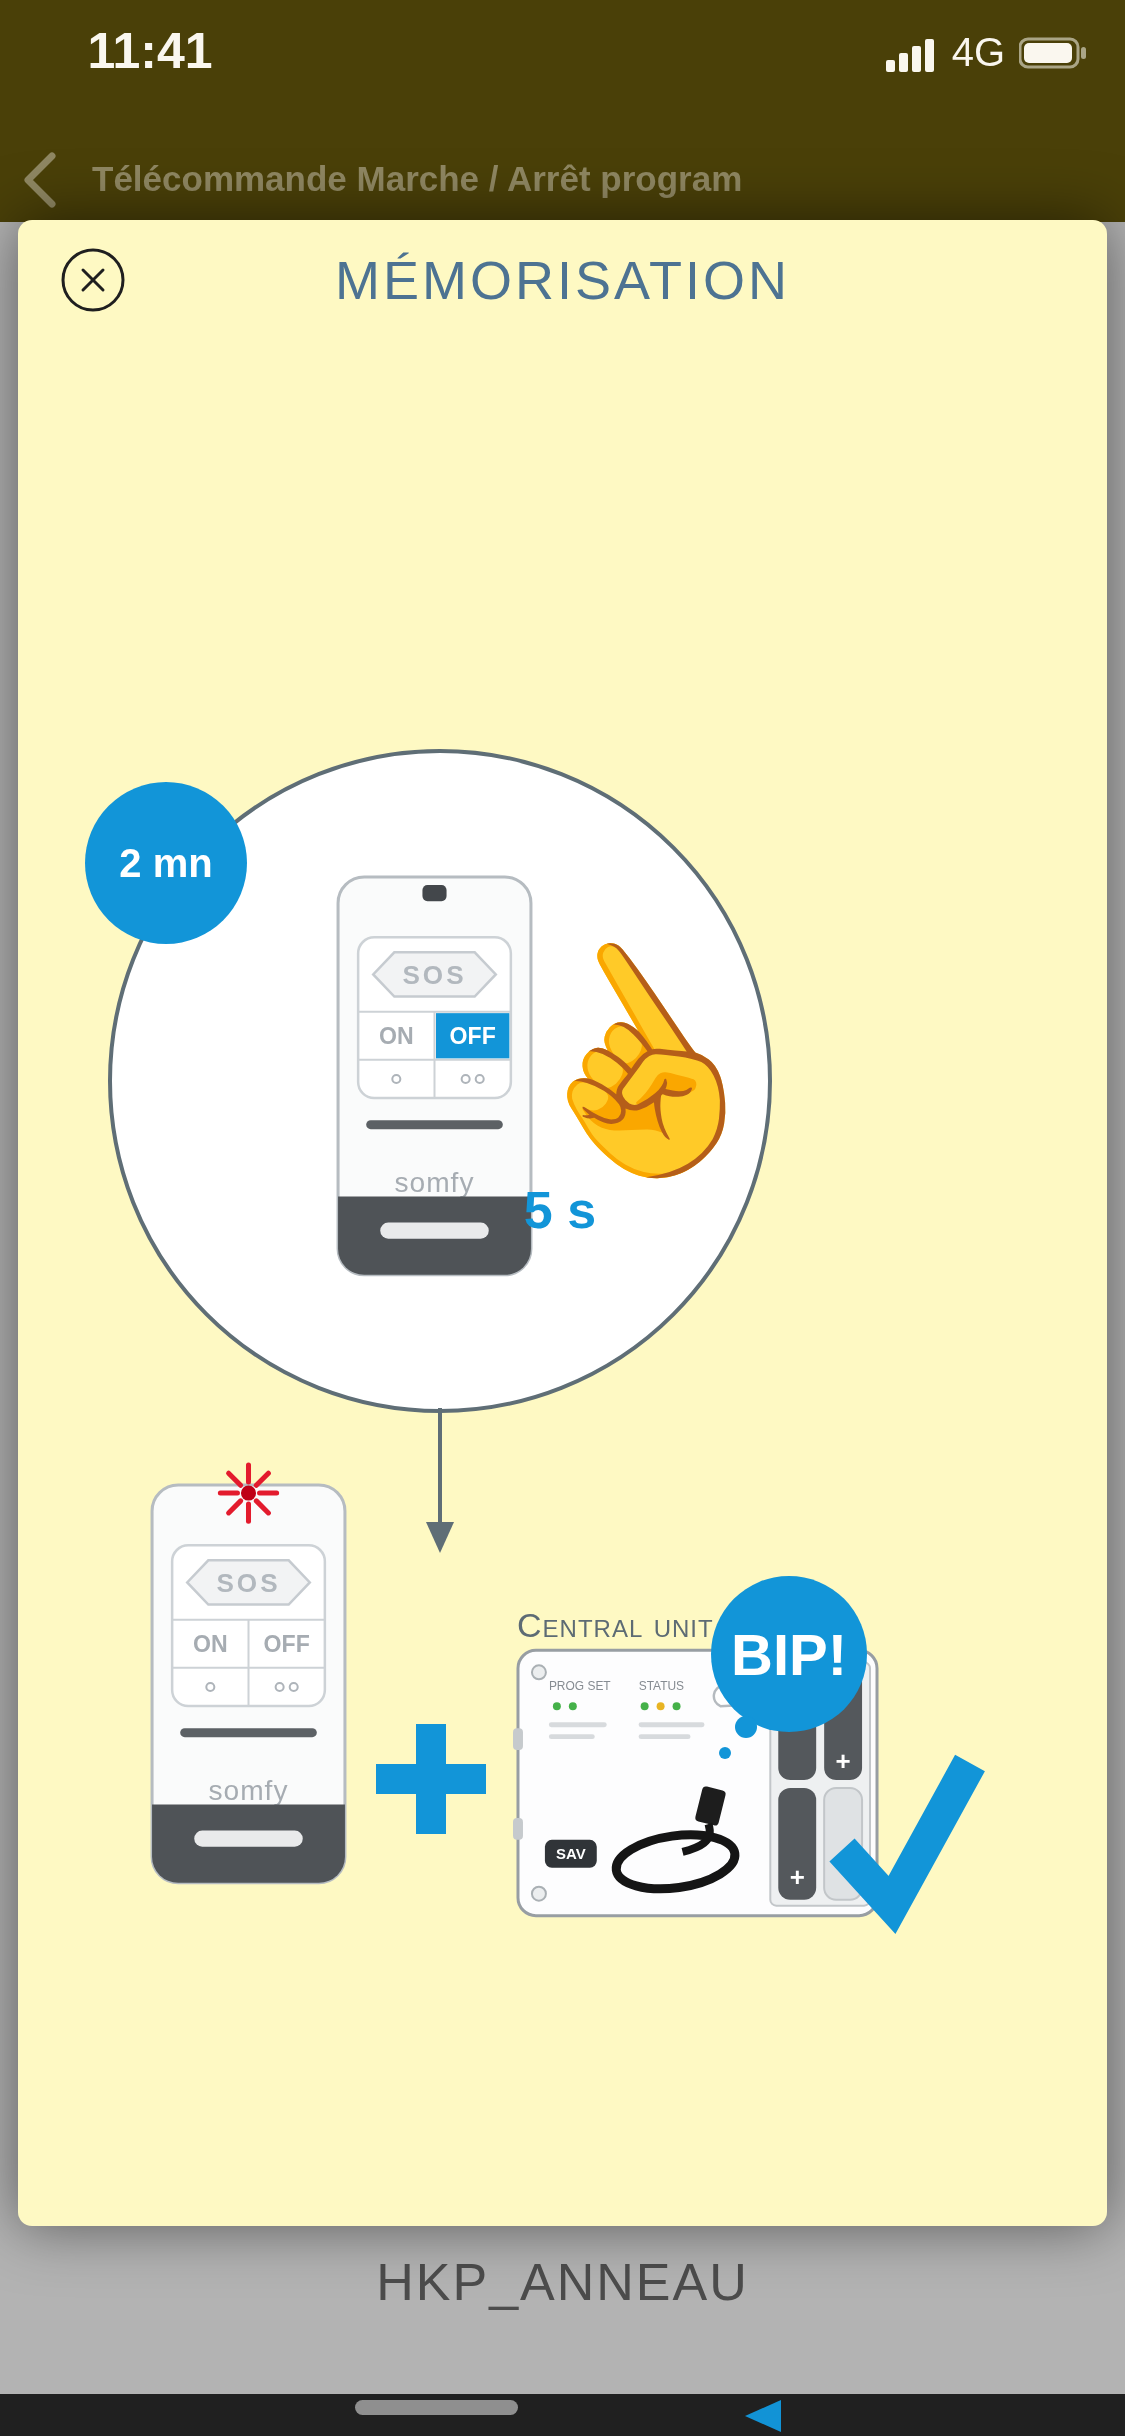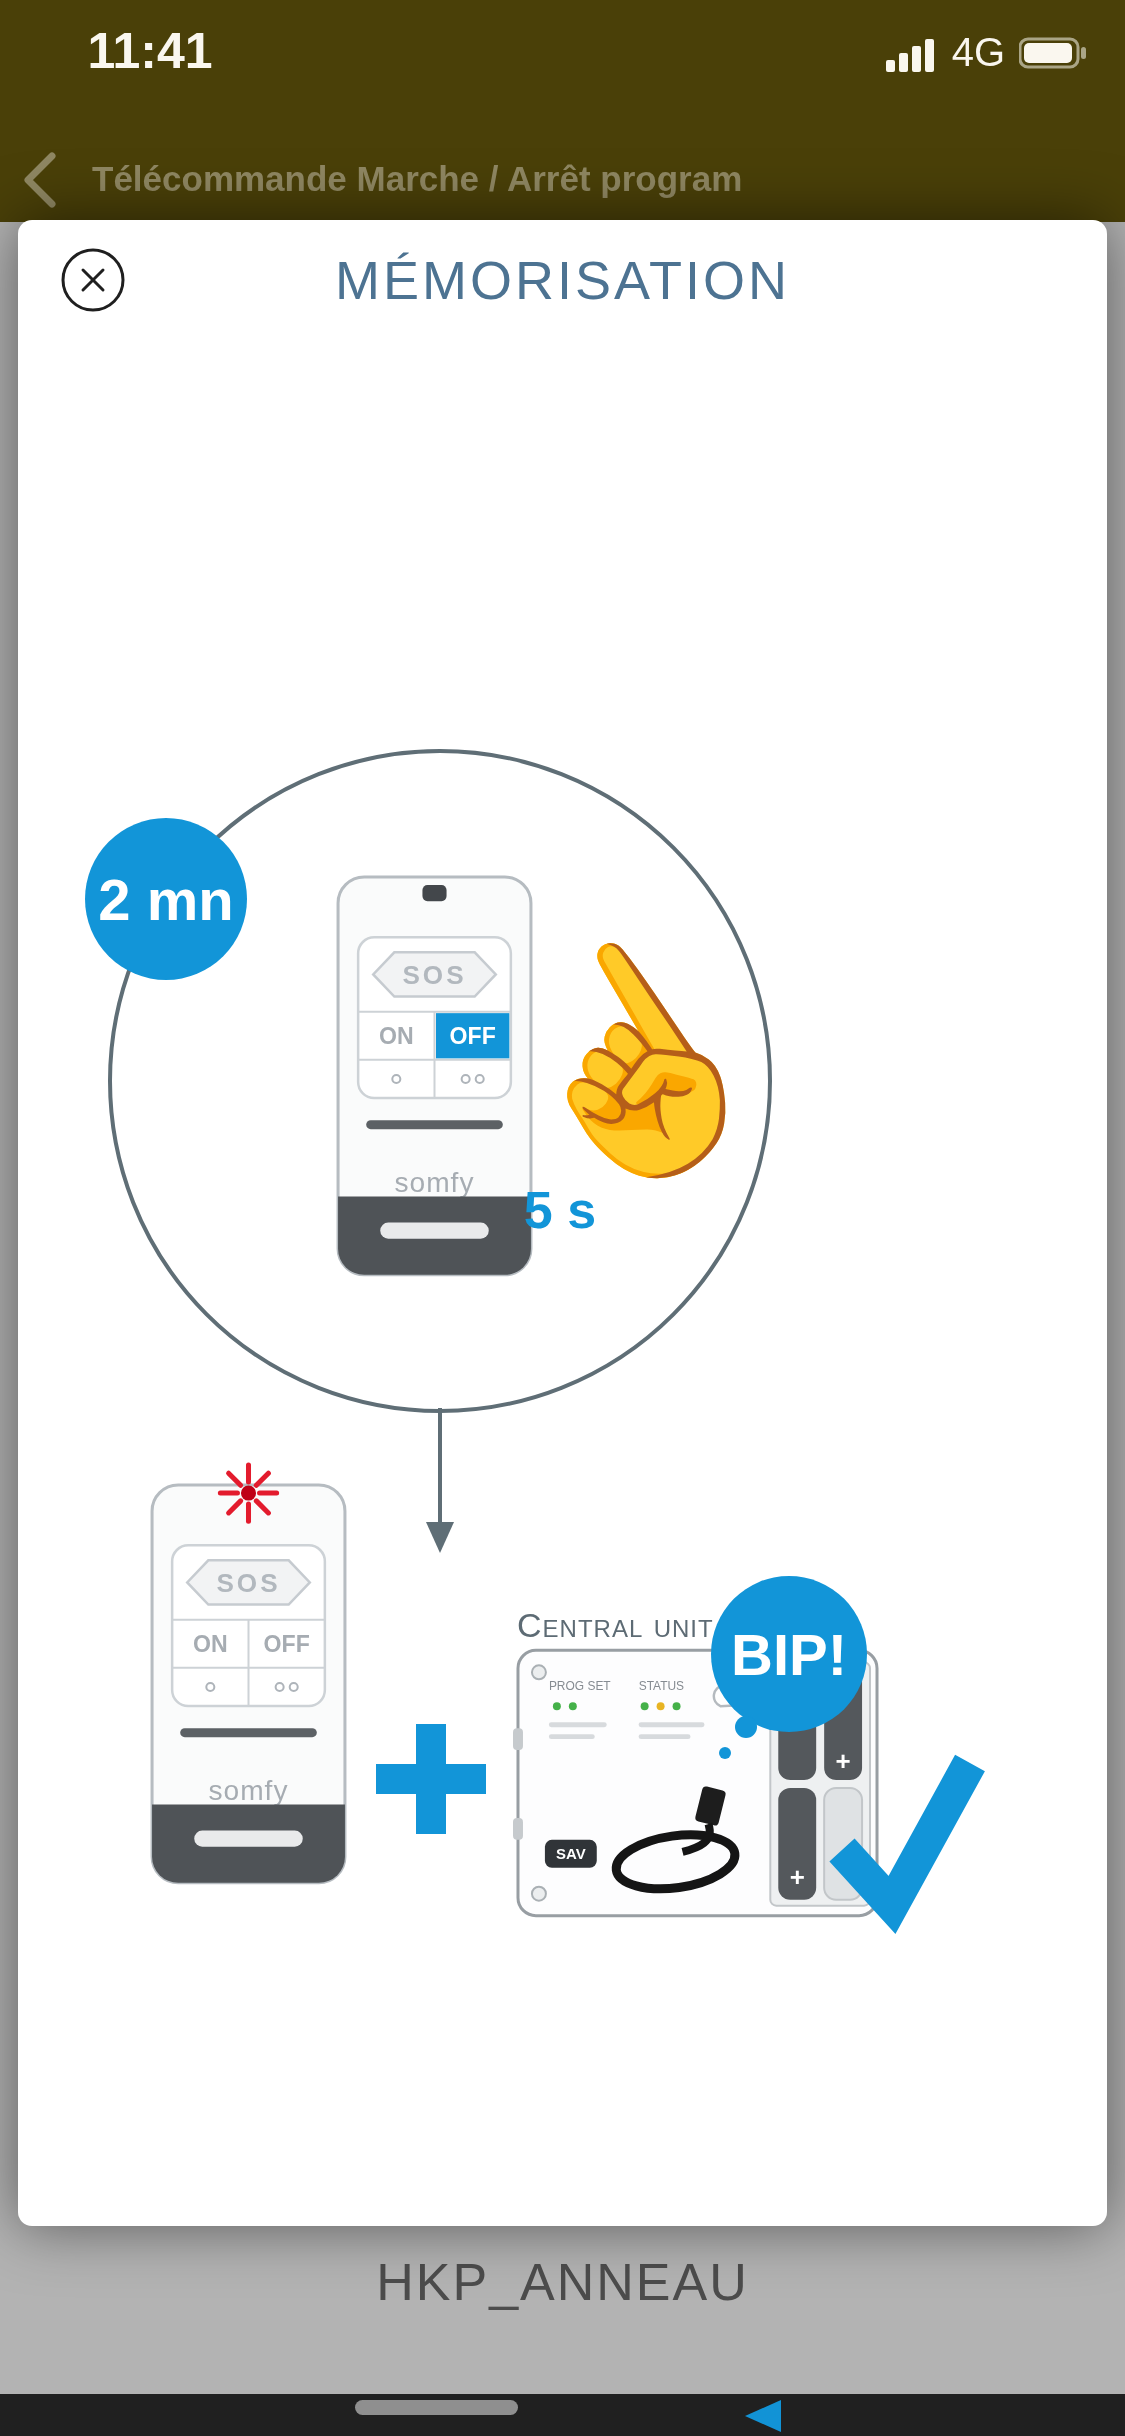--- a/index.html
+++ b/index.html
@@ -22,30 +22,30 @@
 
   .hdr-title{left:92px;top:150px;width:1010px;font-size:35px;font-weight:700;
     color:#8f8762;white-space:nowrap;overflow:hidden;line-height:58px;}
 
   .hkp-label{left:0;top:2252px;width:1125px;text-align:center;
     font-size:52px;font-weight:500;letter-spacing:2px;color:#4c4c4c;}
 
   .home-pill{left:355px;top:2400px;width:163px;height:15px;border-radius:8px;background:#8f8f8f;}
 
   
-  .modal{left:18px;top:220px;width:1089px;height:2006px;background:#ffffff;
+  .modal{left:18px;top:220px;width:1089px;height:2006px;background:#fef9c3;
     border-radius:14px;box-shadow:0 0 60px rgba(0,0,0,.5);}
   .modal-title{left:0;top:26px;width:1089px;text-align:center;font-size:54px;
     font-weight:400;letter-spacing:3px;color:#4d7392;line-height:68px;}
 
   .big-circle{left:90px;top:529px;width:656px;height:656px;border:4px solid #5f6e76;
     border-radius:50%;background:#fff;}
   .badge{background:#1295d8;border-radius:50%;display:flex;align-items:center;
     justify-content:center;color:#fff;font-weight:700;}
-  .badge-2mn{left:67px;top:598px;width:162px;height:162px;font-size:58px;}
+  .badge-2mn{left:67px;top:562px;width:162px;height:162px;font-size:40px;}
   .badge-bip{left:693px;top:1356px;width:156px;height:156px;font-size:58px;z-index:6;}
   .bip-tail1{left:717px;top:1496px;width:22px;height:22px;border-radius:50%;background:#1295d8;z-index:6;}
   .bip-tail2{left:701px;top:1527px;width:12px;height:12px;border-radius:50%;background:#1295d8;z-index:6;}
 
   .hand{left:450px;top:762px;font-size:215px;line-height:1;color:#5a6b74;
     transform:rotate(-33deg);transform-origin:40% 20%;z-index:5;}
   .press-time{left:472px;top:960px;width:140px;text-align:center;
     font-size:52px;font-weight:700;color:#1295d8;z-index:5;}
 
   .svg-abs{position:absolute;overflow:visible;}

